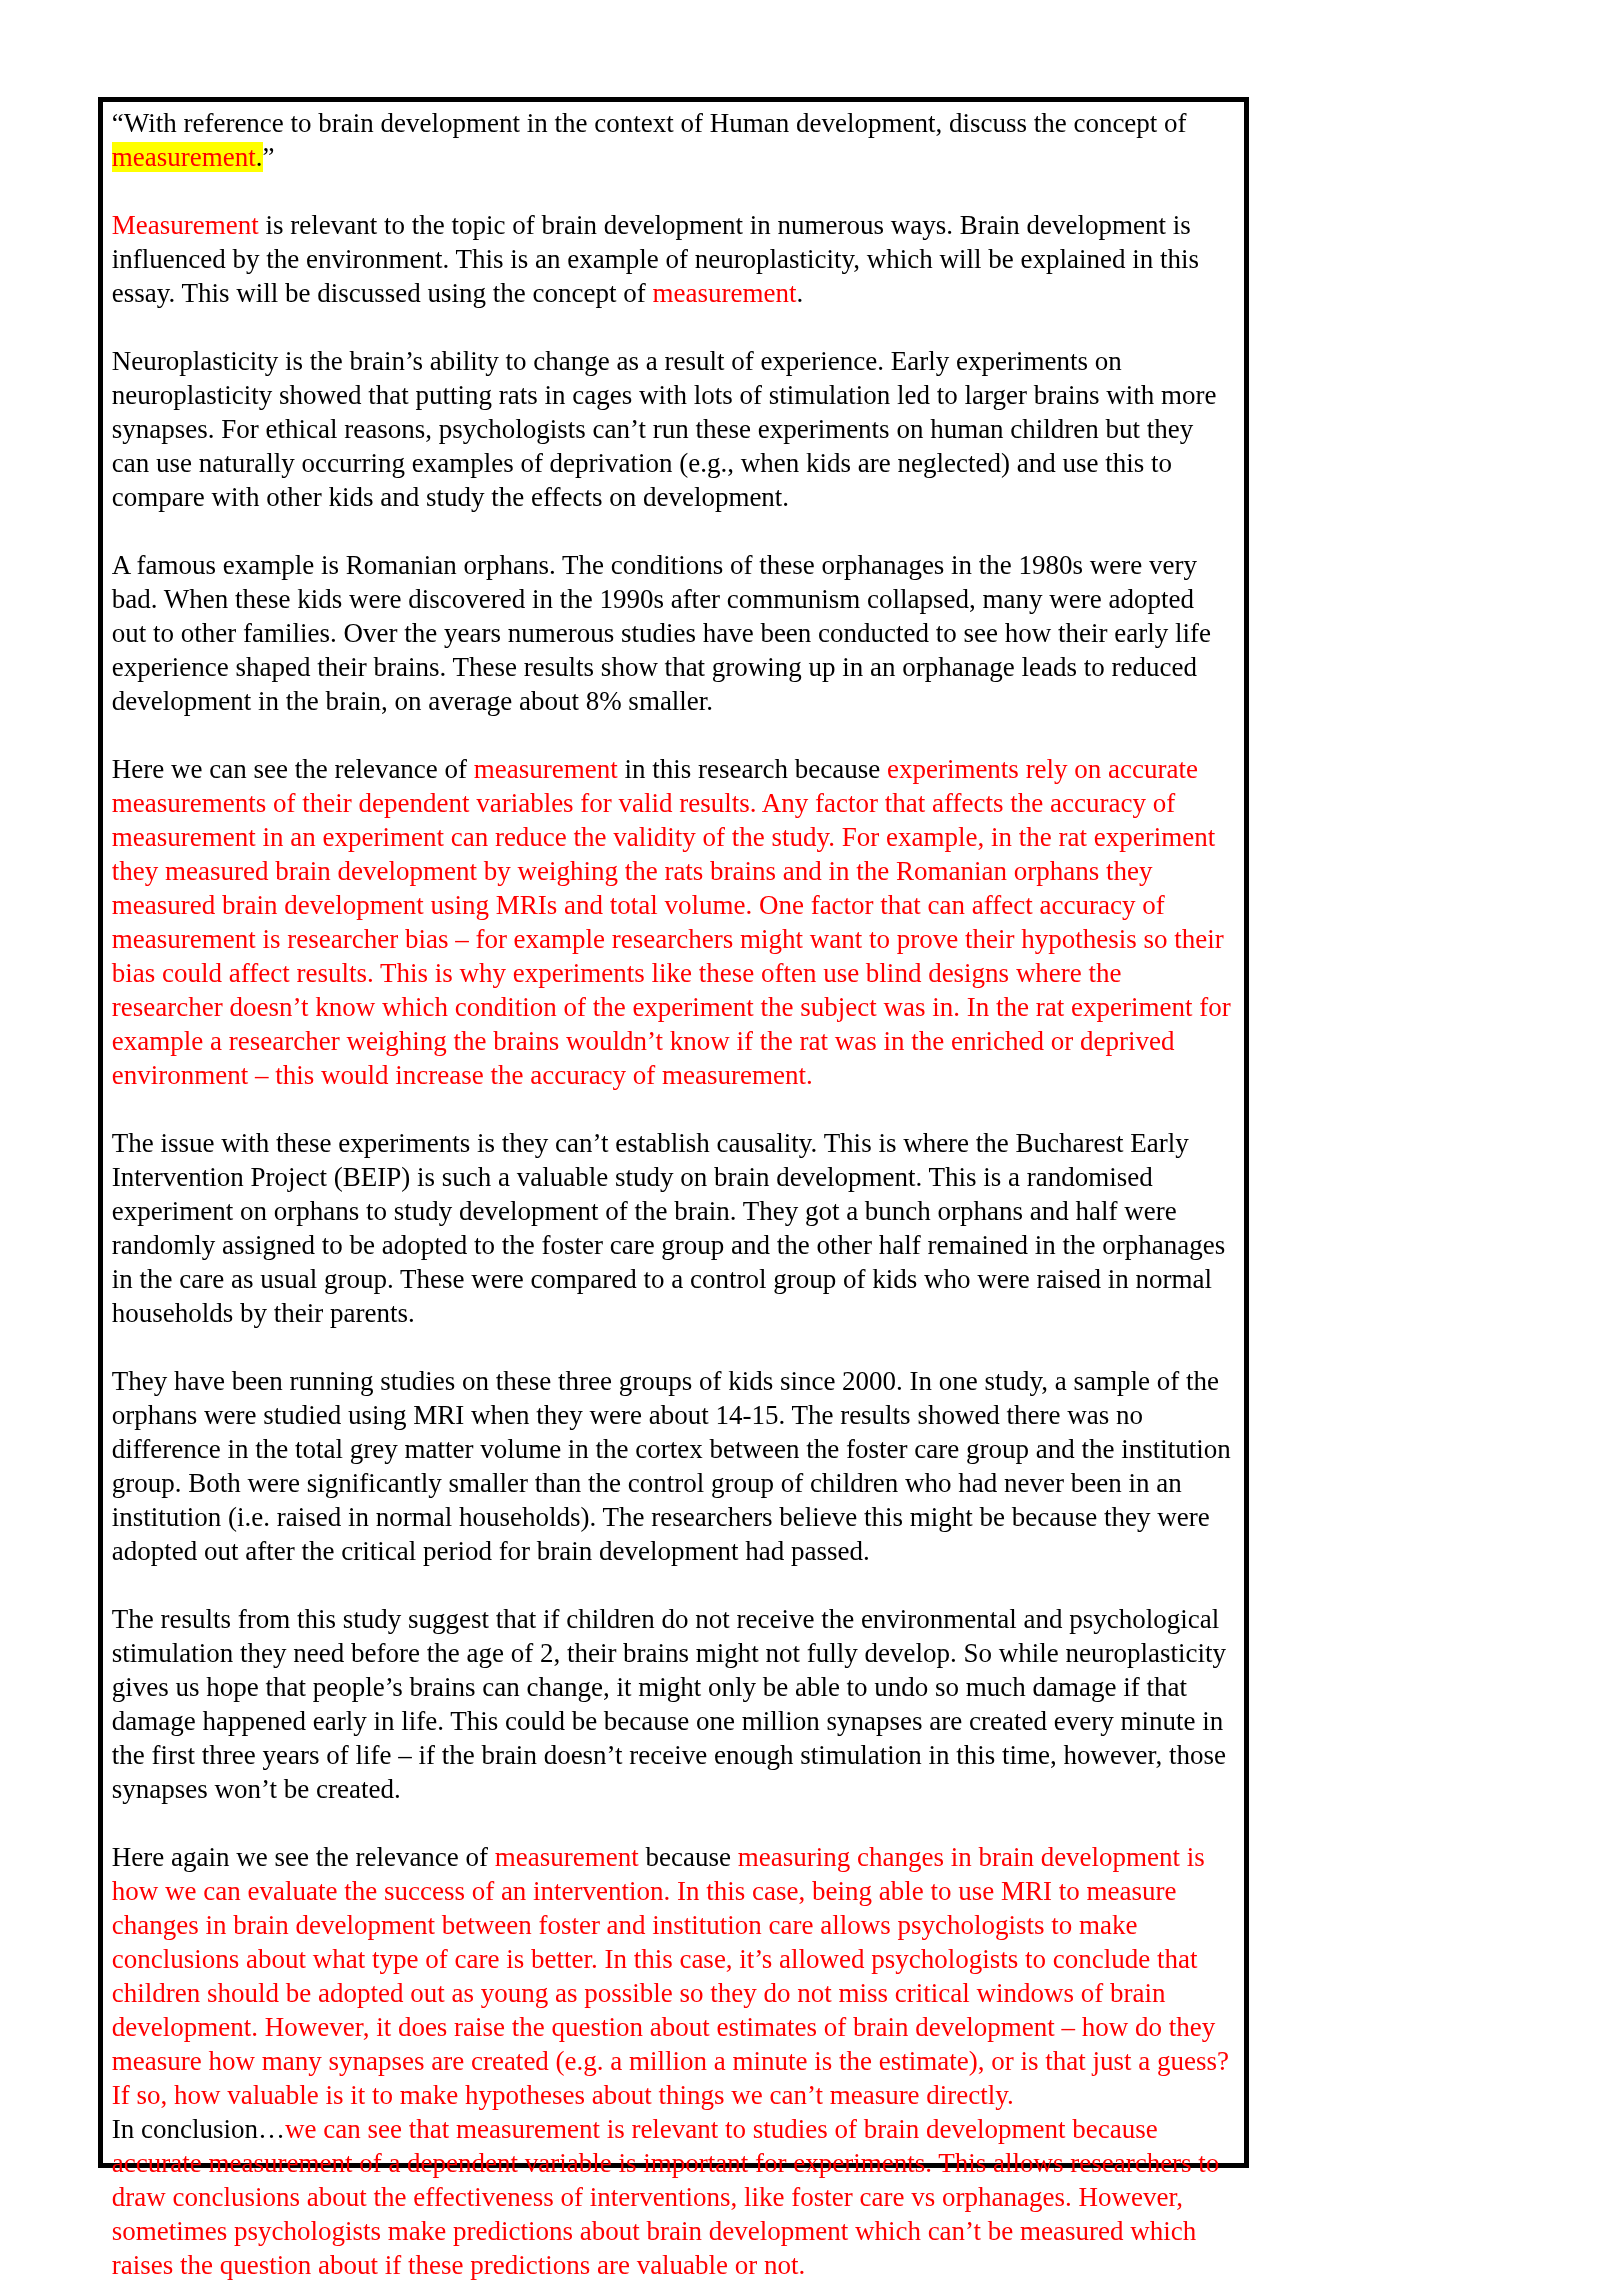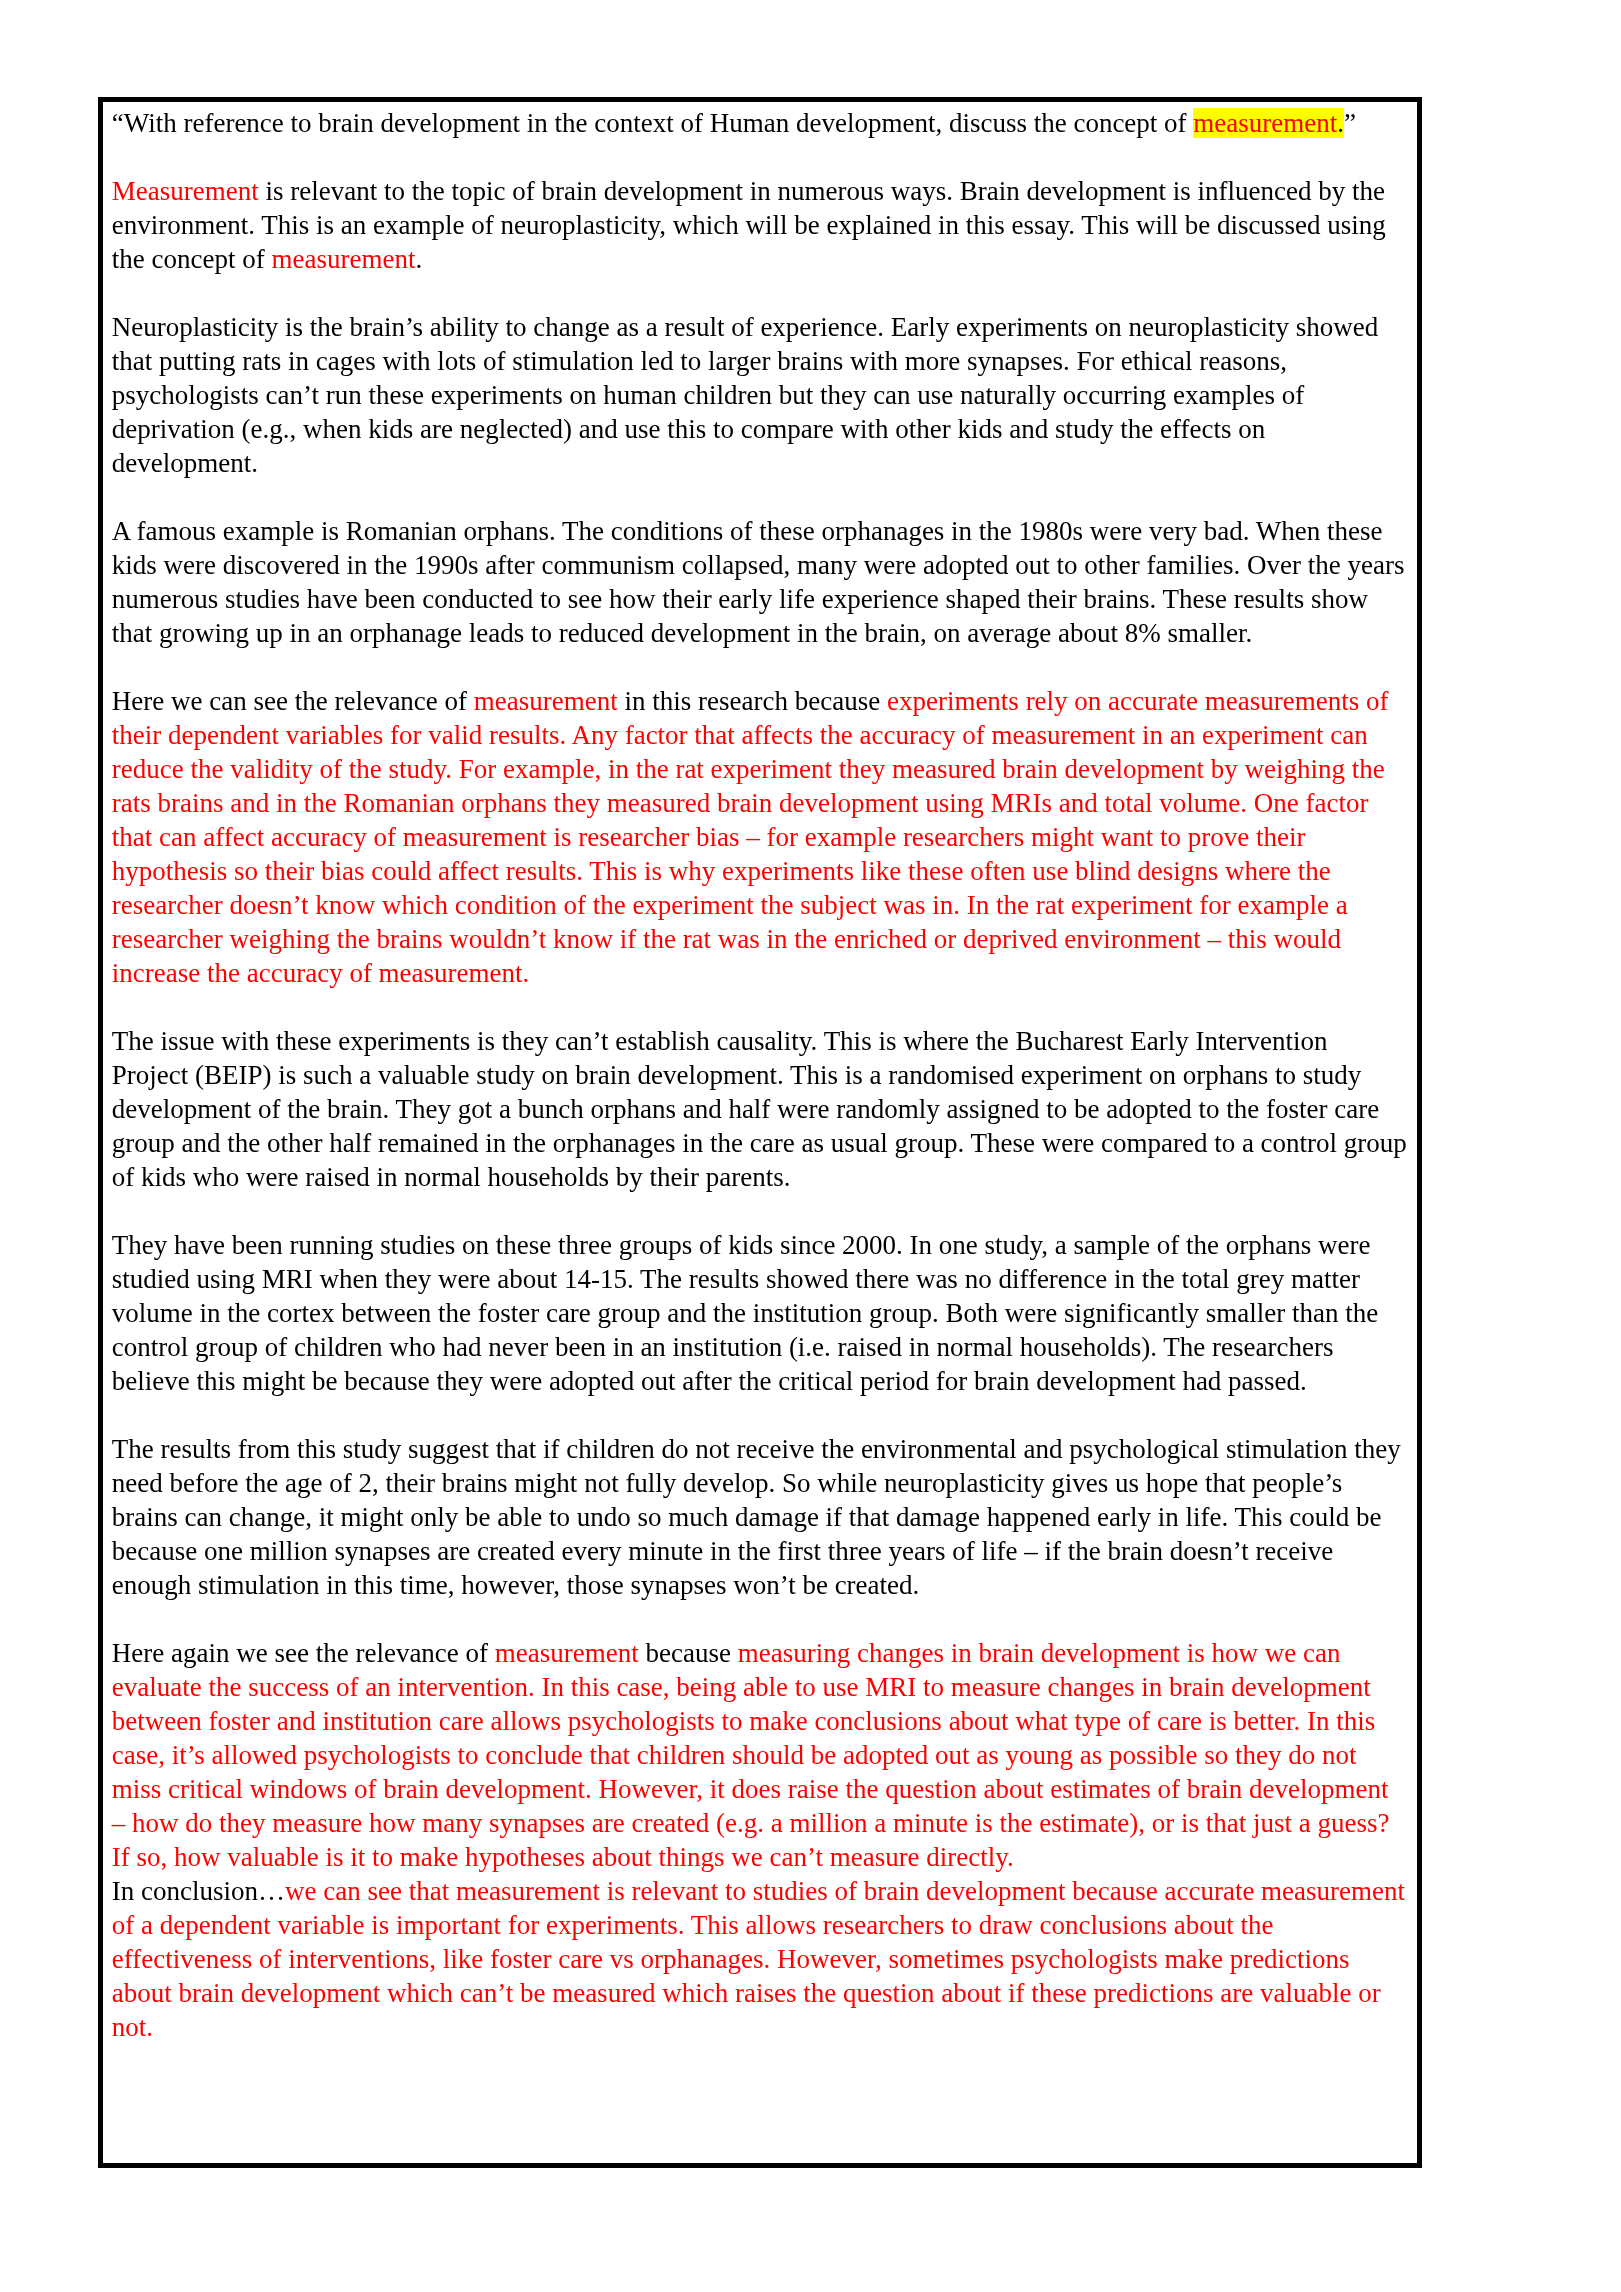--- a/index.html
+++ b/index.html
@@ -11,21 +11,21 @@
     position: relative;
     width: 1621px;
     height: 2293px;
     background: #ffffff;
     overflow: hidden;
   }
   .essay-box {
     position: absolute;
     left: 98px;
     top: 97px;
-    width: 1324px;
+    width: 1151px;
     height: 2071px;
     box-sizing: border-box;
     border: 5.9px solid #000000;
     padding: 3.9px 9.8px 0 8.8px;
     font-family: "Liberation Serif", "DejaVu Serif", serif;
     font-size: 27px;
     line-height: 34px;
     color: #000000;
   }
   .para {

